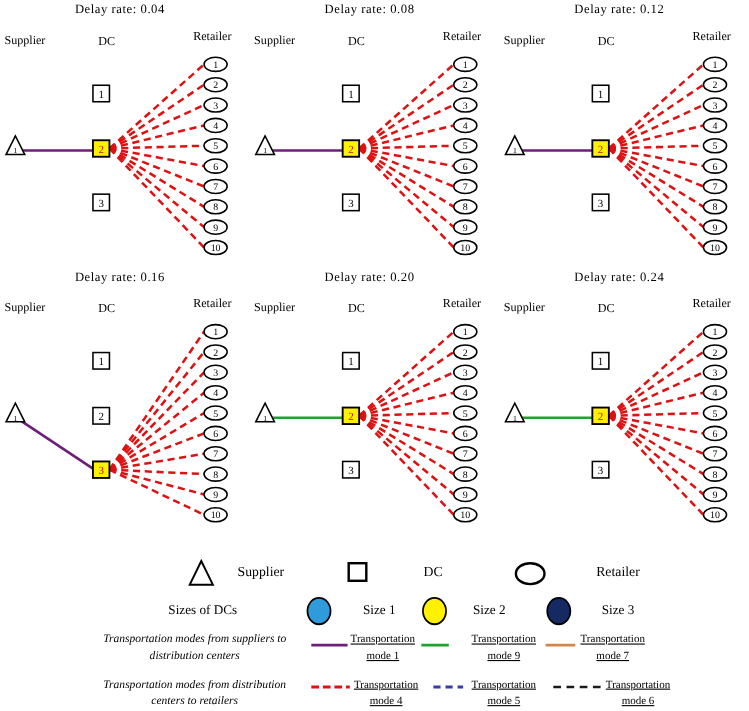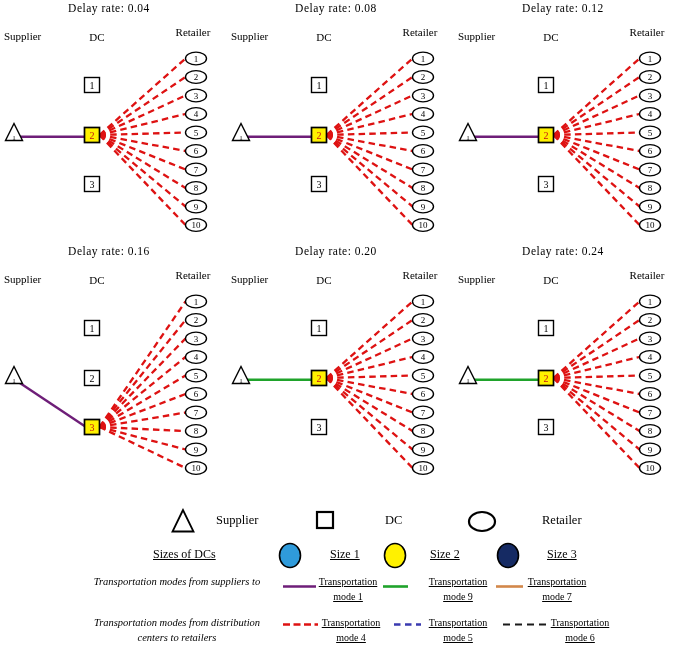--- a/index.html
+++ b/index.html
@@ -6,21 +6,21 @@
   #root{
     position:relative;width:681px;height:646px;background:#ffffff;overflow:hidden;
     font-family:"Liberation Serif","DejaVu Serif",serif;color:#000;
   }
   #panels svg{position:absolute;}
   #panels text{font-family:"Liberation Serif","DejaVu Serif",serif;}
   #legend{position:absolute;left:0;top:0;width:681px;height:646px;}
   #legend .abs{position:absolute;}
   #legend svg{position:absolute;overflow:visible;}
   .lt1{font-size:12.5px;white-space:nowrap;}
-  .lt2{font-size:12px;white-space:nowrap;text-decoration:underline;}
+  .lt2{font-size:12px;white-space:nowrap;}
   .cap{font-size:10.5px;line-height:14.5px;text-align:center;font-style:italic;}
   .modelabel{font-size:10px;line-height:14.5px;text-align:center;text-decoration:underline;}
   .shape{fill:#ffffff;stroke:#000000;}
 </style>
 </head>
 <body>
 
 <div id="root">
 
   <div id="panels">
@@ -325,20 +325,21 @@
     </svg>
     <span class="abs lt2" style="left:430px;top:547px">Size 2</span>
 
     <svg class="abs" style="left:496px;top:542px" width="24" height="27">
       <ellipse cx="12" cy="13.5" rx="10.5" ry="12" stroke="#000" stroke-width="1.6" fill="#152A63"></ellipse>
     </svg>
     <span class="abs lt2" style="left:547px;top:547px">Size 3</span>
 
     <div class="abs cap" style="left:75px;top:575px;width:204px">
       <div>Transportation modes from suppliers to</div>
+      <div>distribution centers</div>
     </div>
 
     <svg class="abs" style="left:283px;top:582px" width="33" height="8">
       <line x1="0" y1="4.5" x2="33" y2="4.5" stroke-width="2.6" stroke="#6E1E78"></line>
     </svg>
     <div class="abs modelabel" style="left:314px;top:575px;width:68px">
       <div>Transportation</div>
       <div>mode 1</div>
     </div>
 

